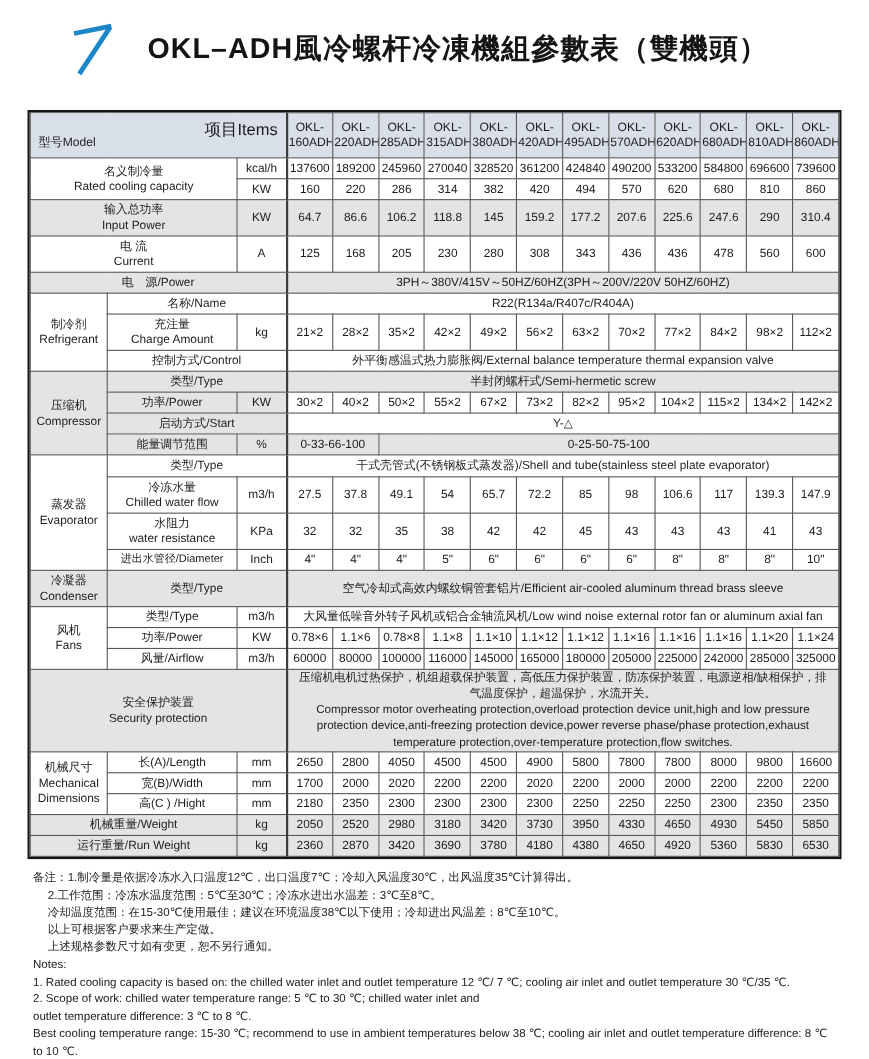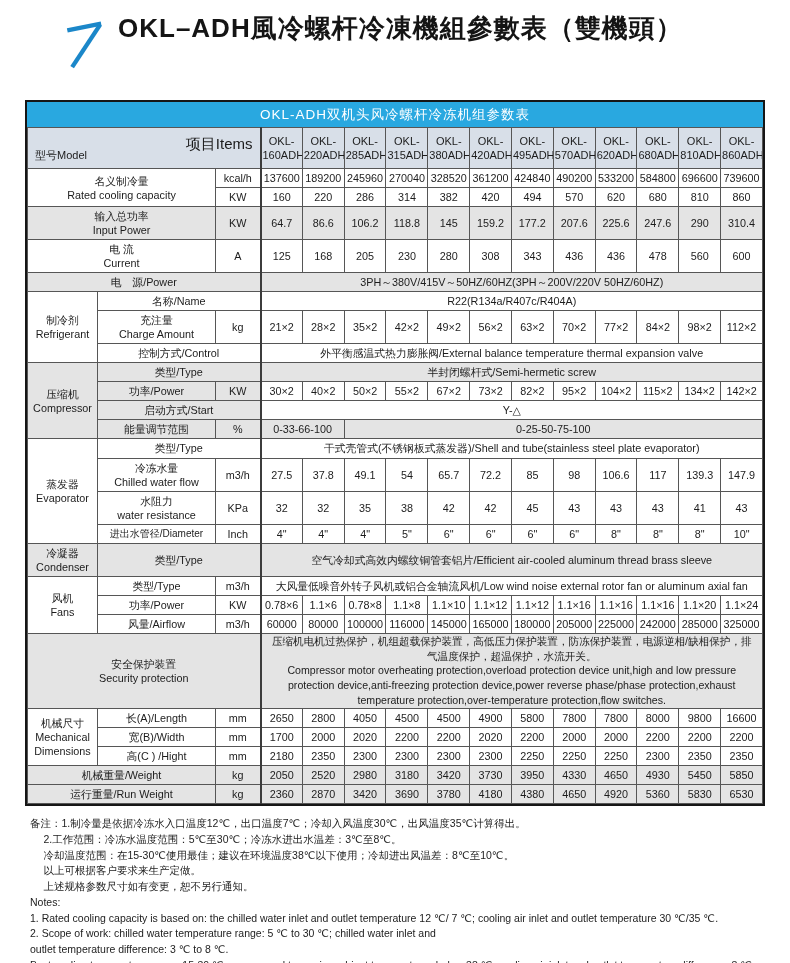--- a/index.html
+++ b/index.html
@@ -3,21 +3,21 @@
 <meta charset="utf-8">
 <style>
   html,body{margin:0;padding:0;}
   body{
     width:790px;height:963px;background:#ffffff;overflow:hidden;
     font-family:"Liberation Sans","DejaVu Sans",sans-serif;color:#1c1c1c;
   }
   
   .page-header{position:relative;padding:14px 10px 0 118px;height:86px;box-sizing:border-box;}
   .brand-arrow{position:absolute;left:44px;top:14px;width:64px;height:58px;}
-  .title-zh{margin:0;font-size:26px;font-weight:bold;letter-spacing:1px;color:#141414;line-height:1.15;white-space:nowrap;}
+  .title-zh{margin:16px;font-size:26px;font-weight:bold;letter-spacing:1px;color:#141414;line-height:1.15;white-space:nowrap;}
   .title-en{font-size:16.5px;font-weight:normal;color:#1a1a1a;margin-top:3px;white-space:nowrap;}
   
   .sheet{width:740px;margin:14px auto 0 auto;border:2px solid #161616;box-sizing:border-box;}
   .banner{background:#29a8e0;color:#ffffff;text-align:center;font-size:13.5px;letter-spacing:1px;padding:4px 0 3px 0;}
   table{border-collapse:collapse;width:100%;table-layout:fixed;}
   td{
     border:1px solid #565656;text-align:center;vertical-align:middle;
     font-size:10.8px;line-height:1.3;padding:2px 1px;white-space:pre-line;
     overflow:hidden;
   }
@@ -49,21 +49,20 @@
   <svg class="brand-arrow" viewBox="0 0 64 60" aria-hidden="true">
     <path d="M23 17 L58 10" stroke="#1b87c9" stroke-width="4.5" fill="none"></path>
     <path d="M28 55 L57 11" stroke="#1b87c9" stroke-width="4.5" fill="none"></path>
   </svg>
   <div>
     <h1 class="title-zh">OKL–ADH風冷螺杆冷凍機組參數表（雙機頭）</h1>
   </div>
 </header>
 
 <div class="sheet">
-  <div class="banner">OKL-ADH双机头风冷螺杆冷冻机组参数表</div>
   <table>
     <colgroup>
       <col style="width:70px">
         <col style="width:118px">
         <col style="width:45px">
       <col>
         <col>
         <col>
         <col>
         <col>

